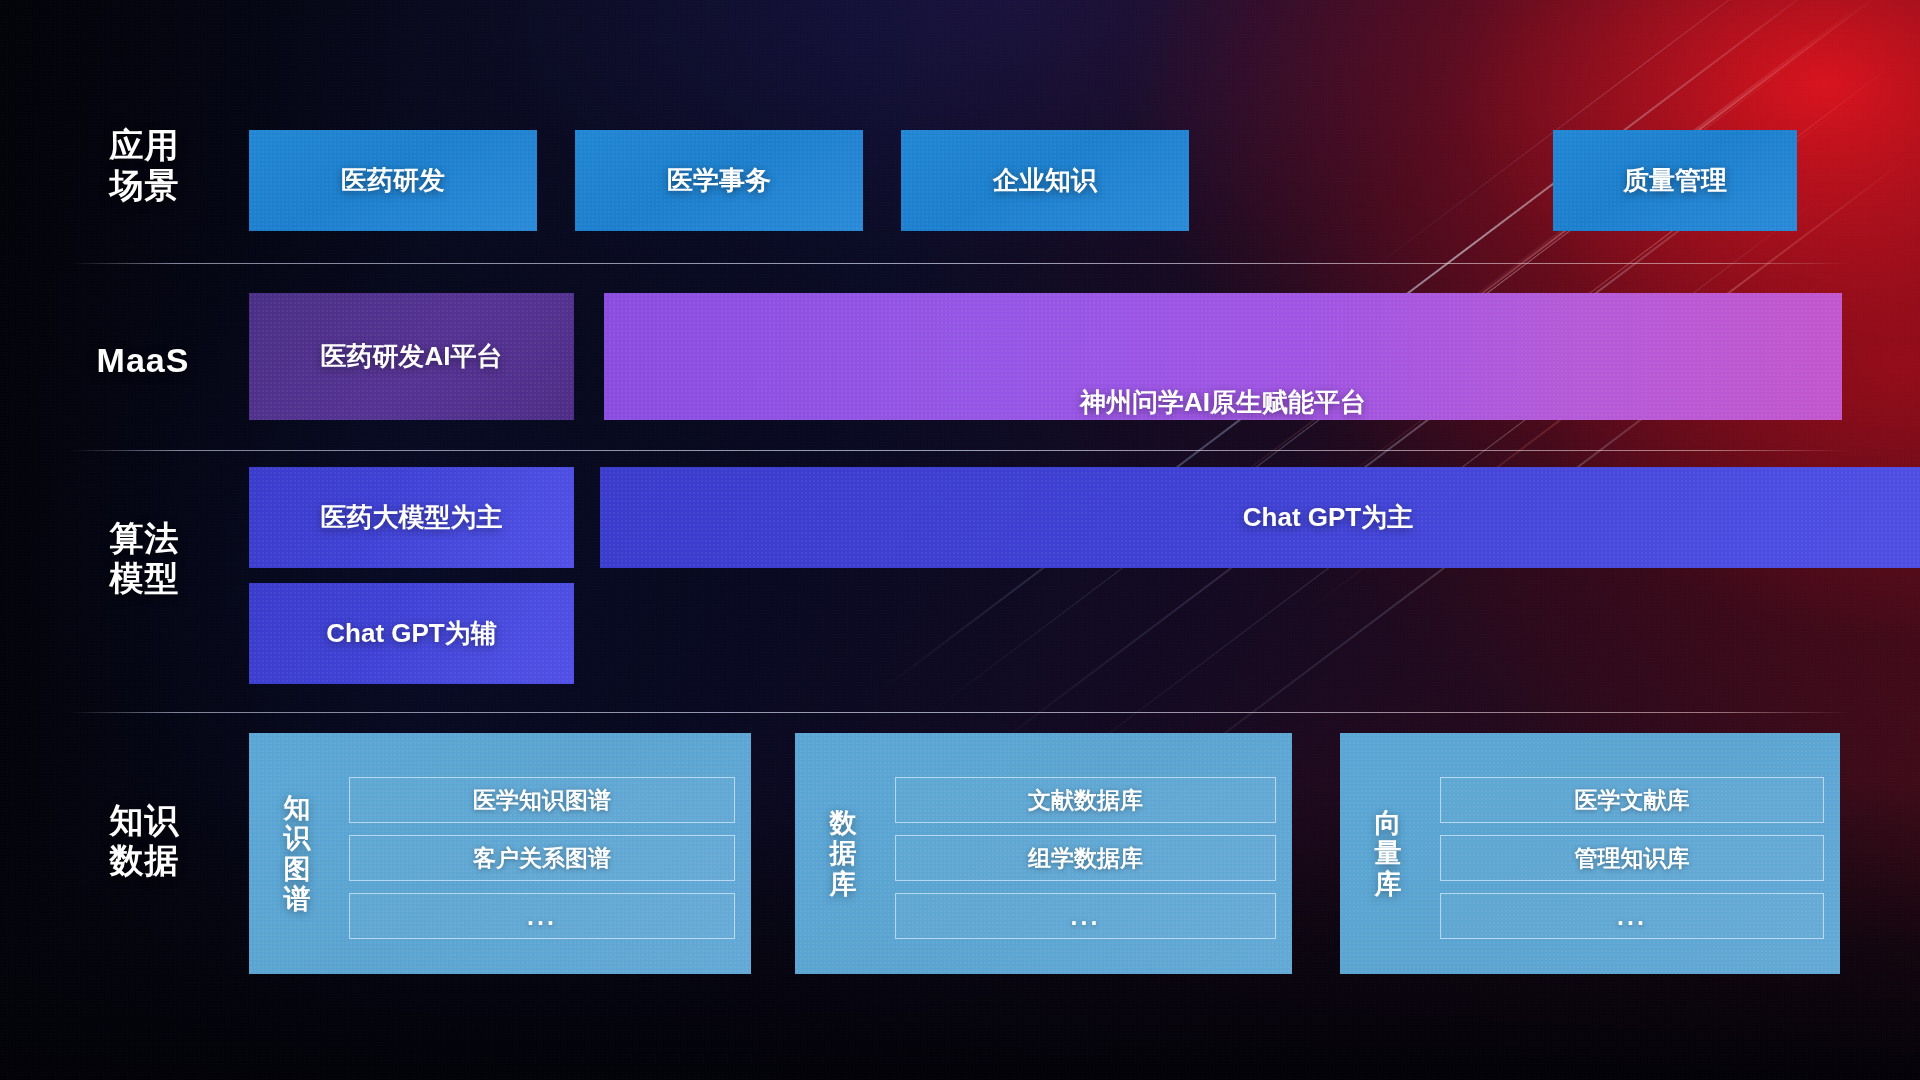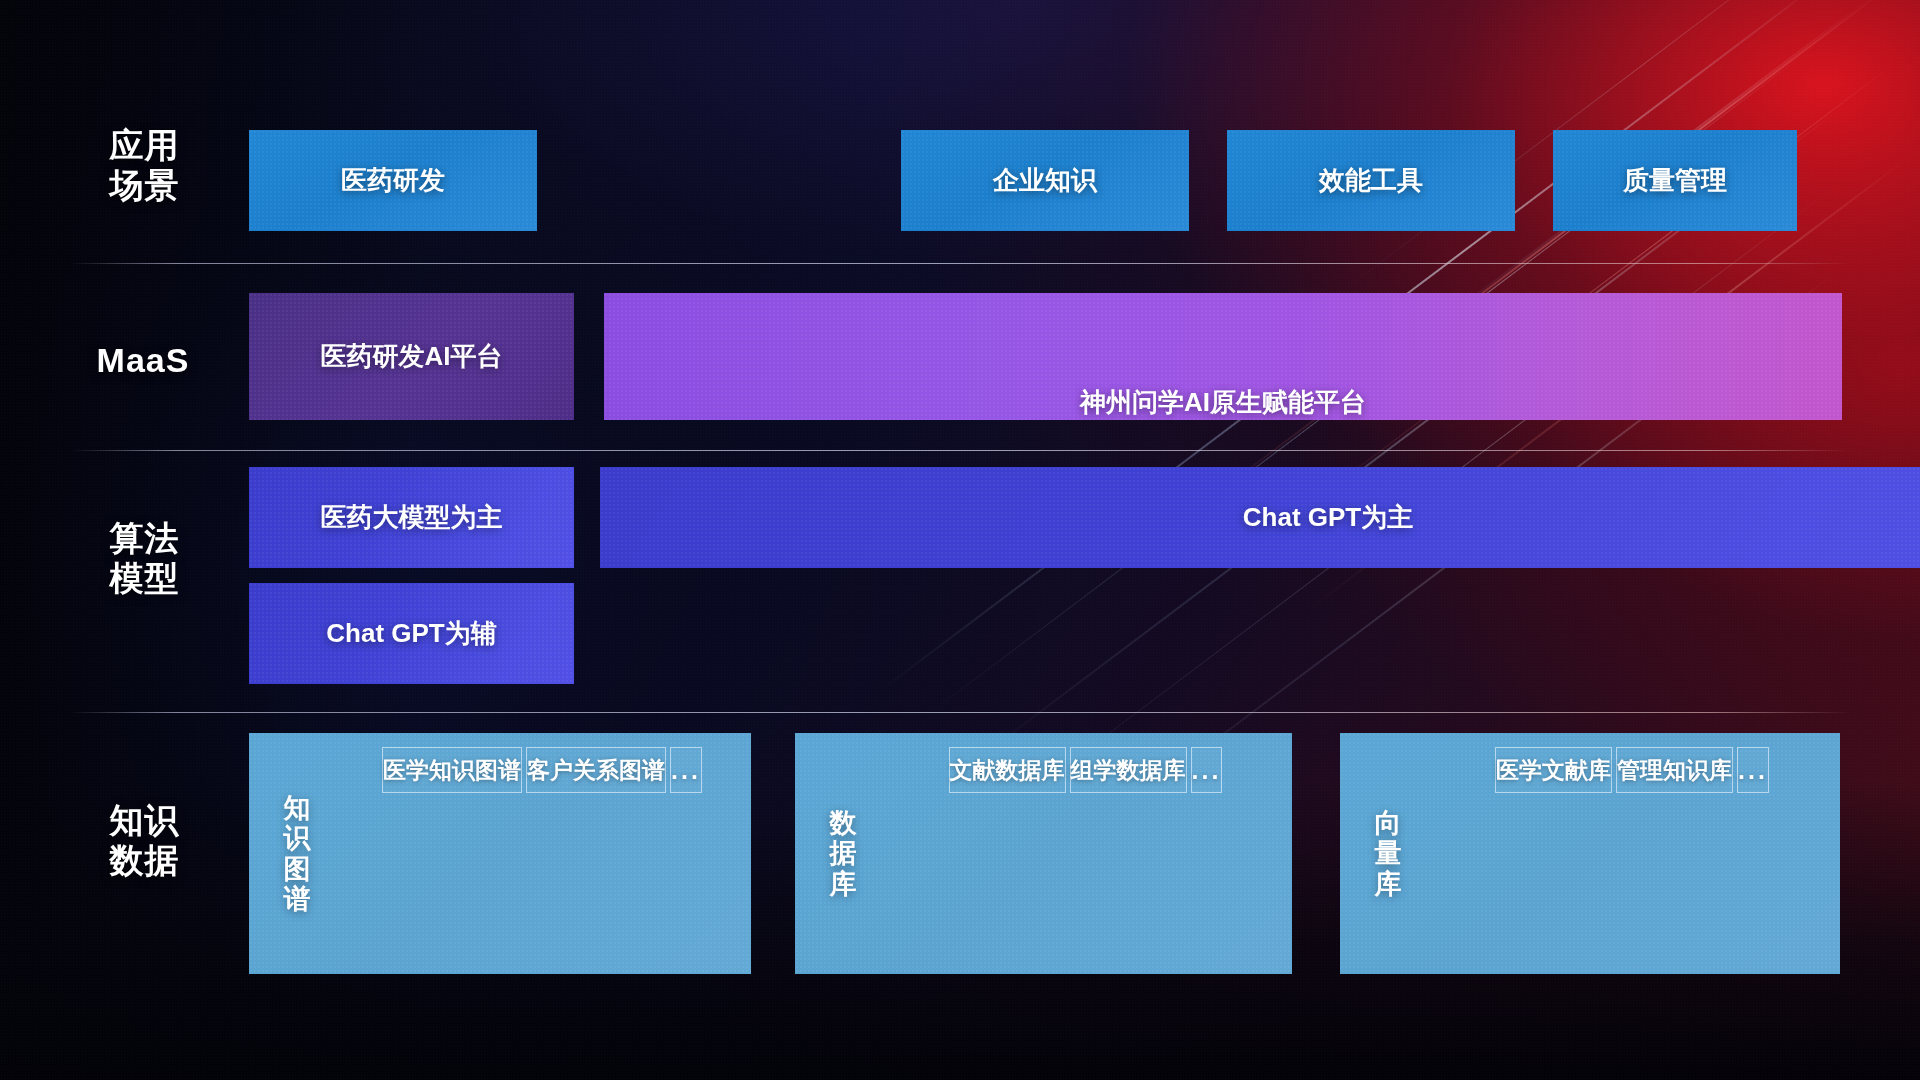--- a/index.html
+++ b/index.html
@@ -102,23 +102,23 @@
     position:relative; z-index:2;
     color:#fff; font-weight:bold; font-size:27px;
     display:flex; align-items:center; justify-content:center;
     text-align:center; line-height:1.12;
     white-space:pre-line;
     text-shadow:0 2px 8px rgba(0,0,0,0.35);
   }
   .kd-items{
     position:relative; z-index:2;
     flex:1;
-    display:flex; justify-content:center;
-    gap:4px;
-    padding:14px 16px 12px 4px;
+    display:flex; flex-direction:column; justify-content:center;
+    gap:12px;
+    padding:21px 16px 12px 4px;
   }
   .kd-item{
     border:1px solid rgba(235,245,255,0.62);
     color:#ffffff; font-size:23px; font-weight:bold;
     height:46px;
     display:flex; align-items:center; justify-content:center;
     text-shadow:0 1px 5px rgba(0,0,0,0.35);
     background:rgba(255,255,255,0.035);
   }
   .kd-item.ellipsis{ font-size:25px; letter-spacing:3px; }
@@ -146,25 +146,25 @@
 <div id="noise"></div>
 
 <div id="content">
 
   <div class="row-label" style="left:82px; top:125px; width:125px; font-size:34px;">应用
 场景</div>
 
   <div class="box app-box" style="left:249px; top:130px; width:288px; height:101px;">
     <span>医药研发</span>
   </div>
+  <div class="box app-box" style="left:575px; top:130px; width:288px; height:101px;">
+    <span>医学事务</span>
+  </div>
   <div class="box app-box" style="left:901px; top:130px; width:288px; height:101px;">
     <span>企业知识</span>
-  </div>
-  <div class="box app-box" style="left:1227px; top:130px; width:288px; height:101px;">
-    <span>效能工具</span>
   </div>
   <div class="box app-box" style="left:1553px; top:130px; width:244px; height:101px;">
     <span>质量管理</span>
   </div>
 
   <div class="divider" style="left:70px; top:263px; width:1780px;"></div>
 
   <div class="row-label" style="left:78px; top:340px; width:130px; font-size:34px;">MaaS</div>
 
   <div class="box maas-left" style="left:249px; top:293px; width:325px; height:127px;">

